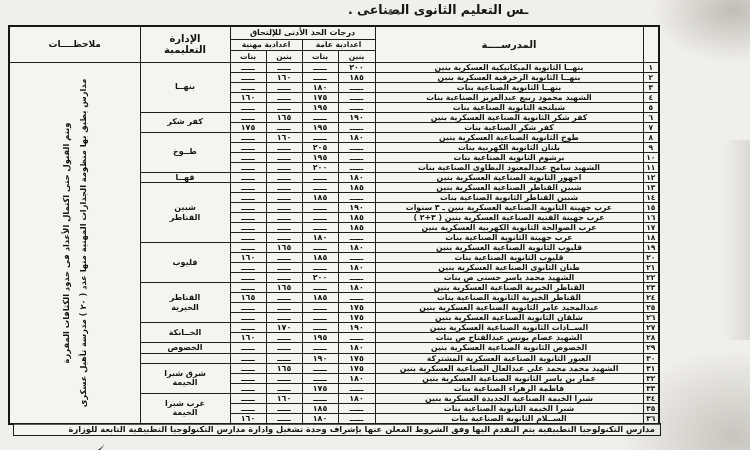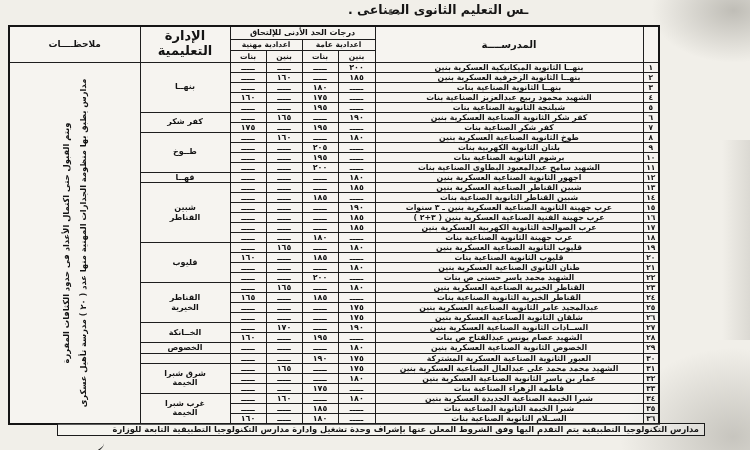--- a/index.html
+++ b/index.html
@@ -30,35 +30,35 @@
   }
   .dtable th,.dtable td{
     border:1px solid #1e1e1e;padding:0;font-weight:bold;color:#141414;
     white-space:nowrap;overflow:hidden;text-align:center;vertical-align:middle;
   }
   table.dtable{border:2px solid #151515;}
   thead .h-main{height:13px;font-size:8px;}
   thead .h-sub{height:11px;font-size:7.5px;}
   thead .h-bg{height:12px;font-size:7.5px;}
   th.h-school{font-size:10px;}
-  th.h-admin{font-size:13px;white-space:pre-line;line-height:1.15;}
+  th.h-admin{font-size:10px;white-space:pre-line;line-height:1.15;}
   th.h-notes{font-size:9px;margin-left:48px;}
   tbody td{height:9px;font-size:8px;line-height:9px;}
   td.c-num{font-size:7.5px;}
   td.c-school{font-size:7.8px;letter-spacing:0;}
   td.c-score{font-size:8px;}
   td.c-admin{font-size:8px;white-space:pre-line;line-height:1.2;}
   td.c-notes{position:relative;}
   .rot{
     position:absolute;left:50%;top:50%;
     transform:translate(-50%,-50%) rotate(-90deg);
     width:352px;direction:rtl;text-align:center;
     font-size:8.3px;font-weight:bold;line-height:2.1;white-space:nowrap;
   }
-  .footer{position:absolute;left:13px;top:423px;width:648px;direction:rtl;margin-left:44px;}
+  .footer{position:absolute;left:13px;top:423px;width:648px;direction:rtl;}
   .footer .fline{
     border:1.5px solid #1c1c1c;height:11px;line-height:11px;
     font-size:8.3px;font-weight:bold;text-align:right;padding:0 5px;
     white-space:nowrap;overflow:hidden;background:rgba(255,255,255,.3);
   }
   .footer .fline + .fline{margin-top:-1.5px;}
   .scribble{
     position:absolute;left:52px;top:438px;width:52px;height:18px;
     border-bottom:2.5px solid #2a2a2a;border-radius:50%;
     transform:rotate(-10deg);

